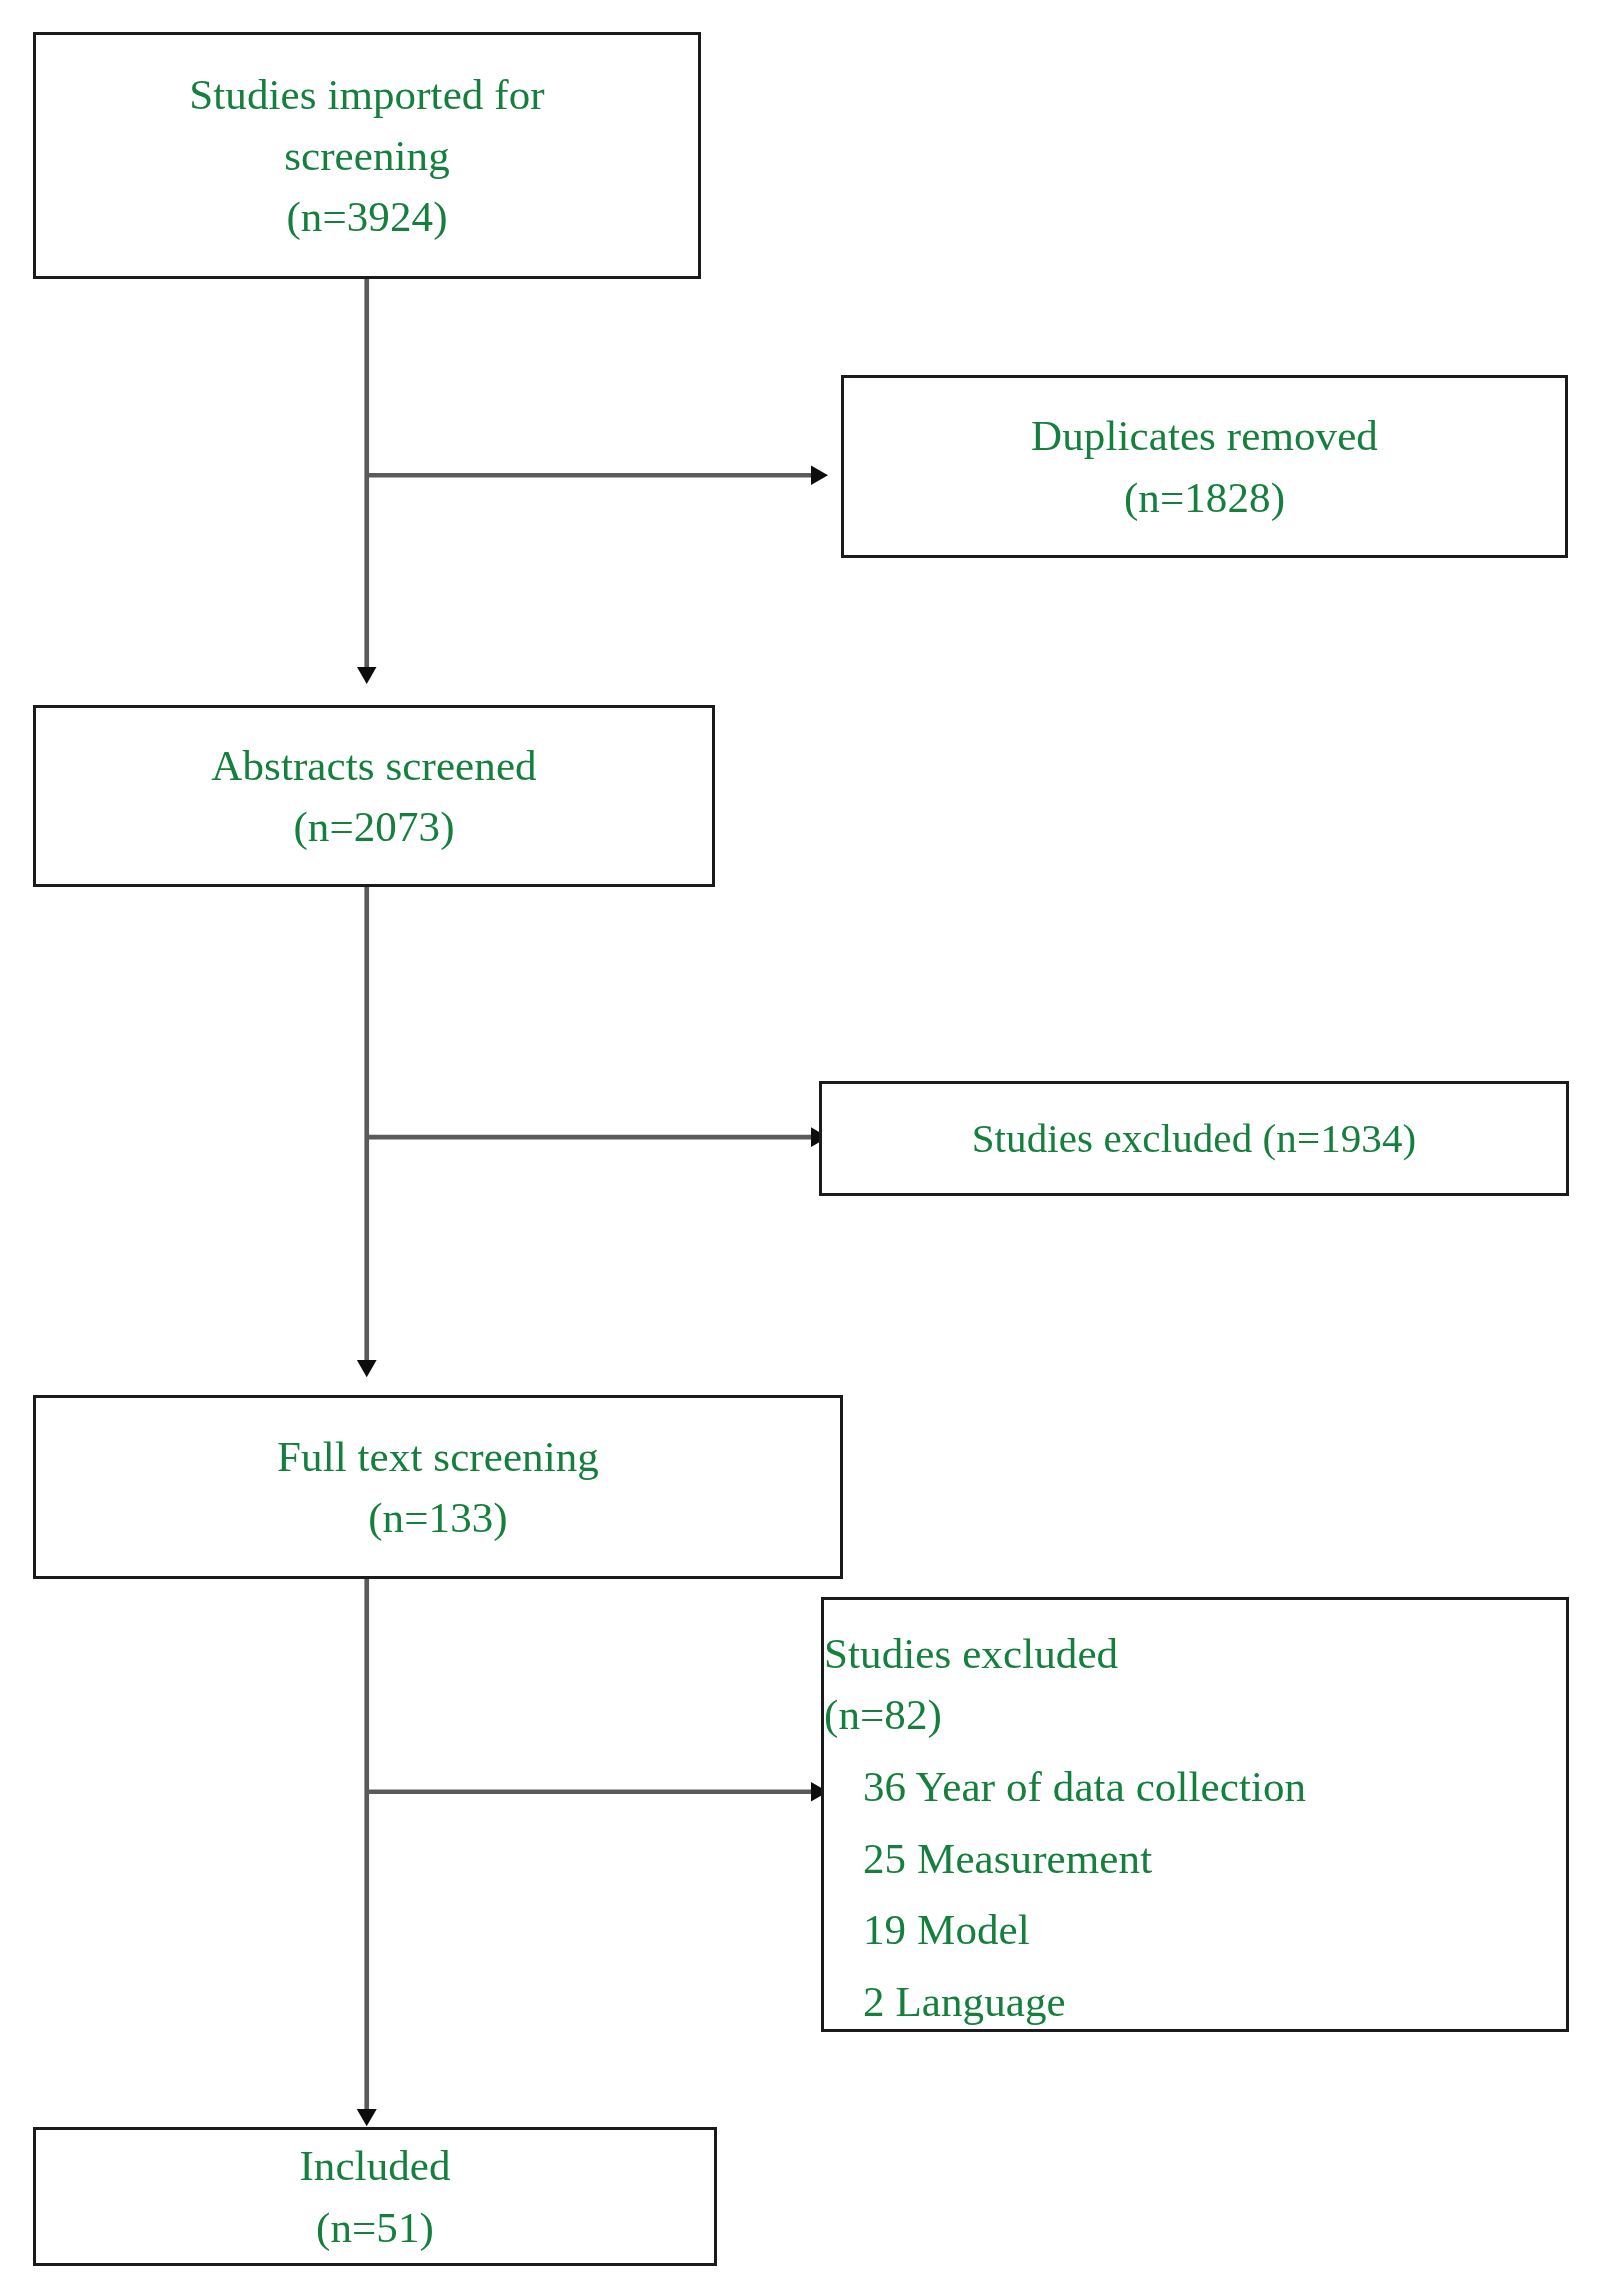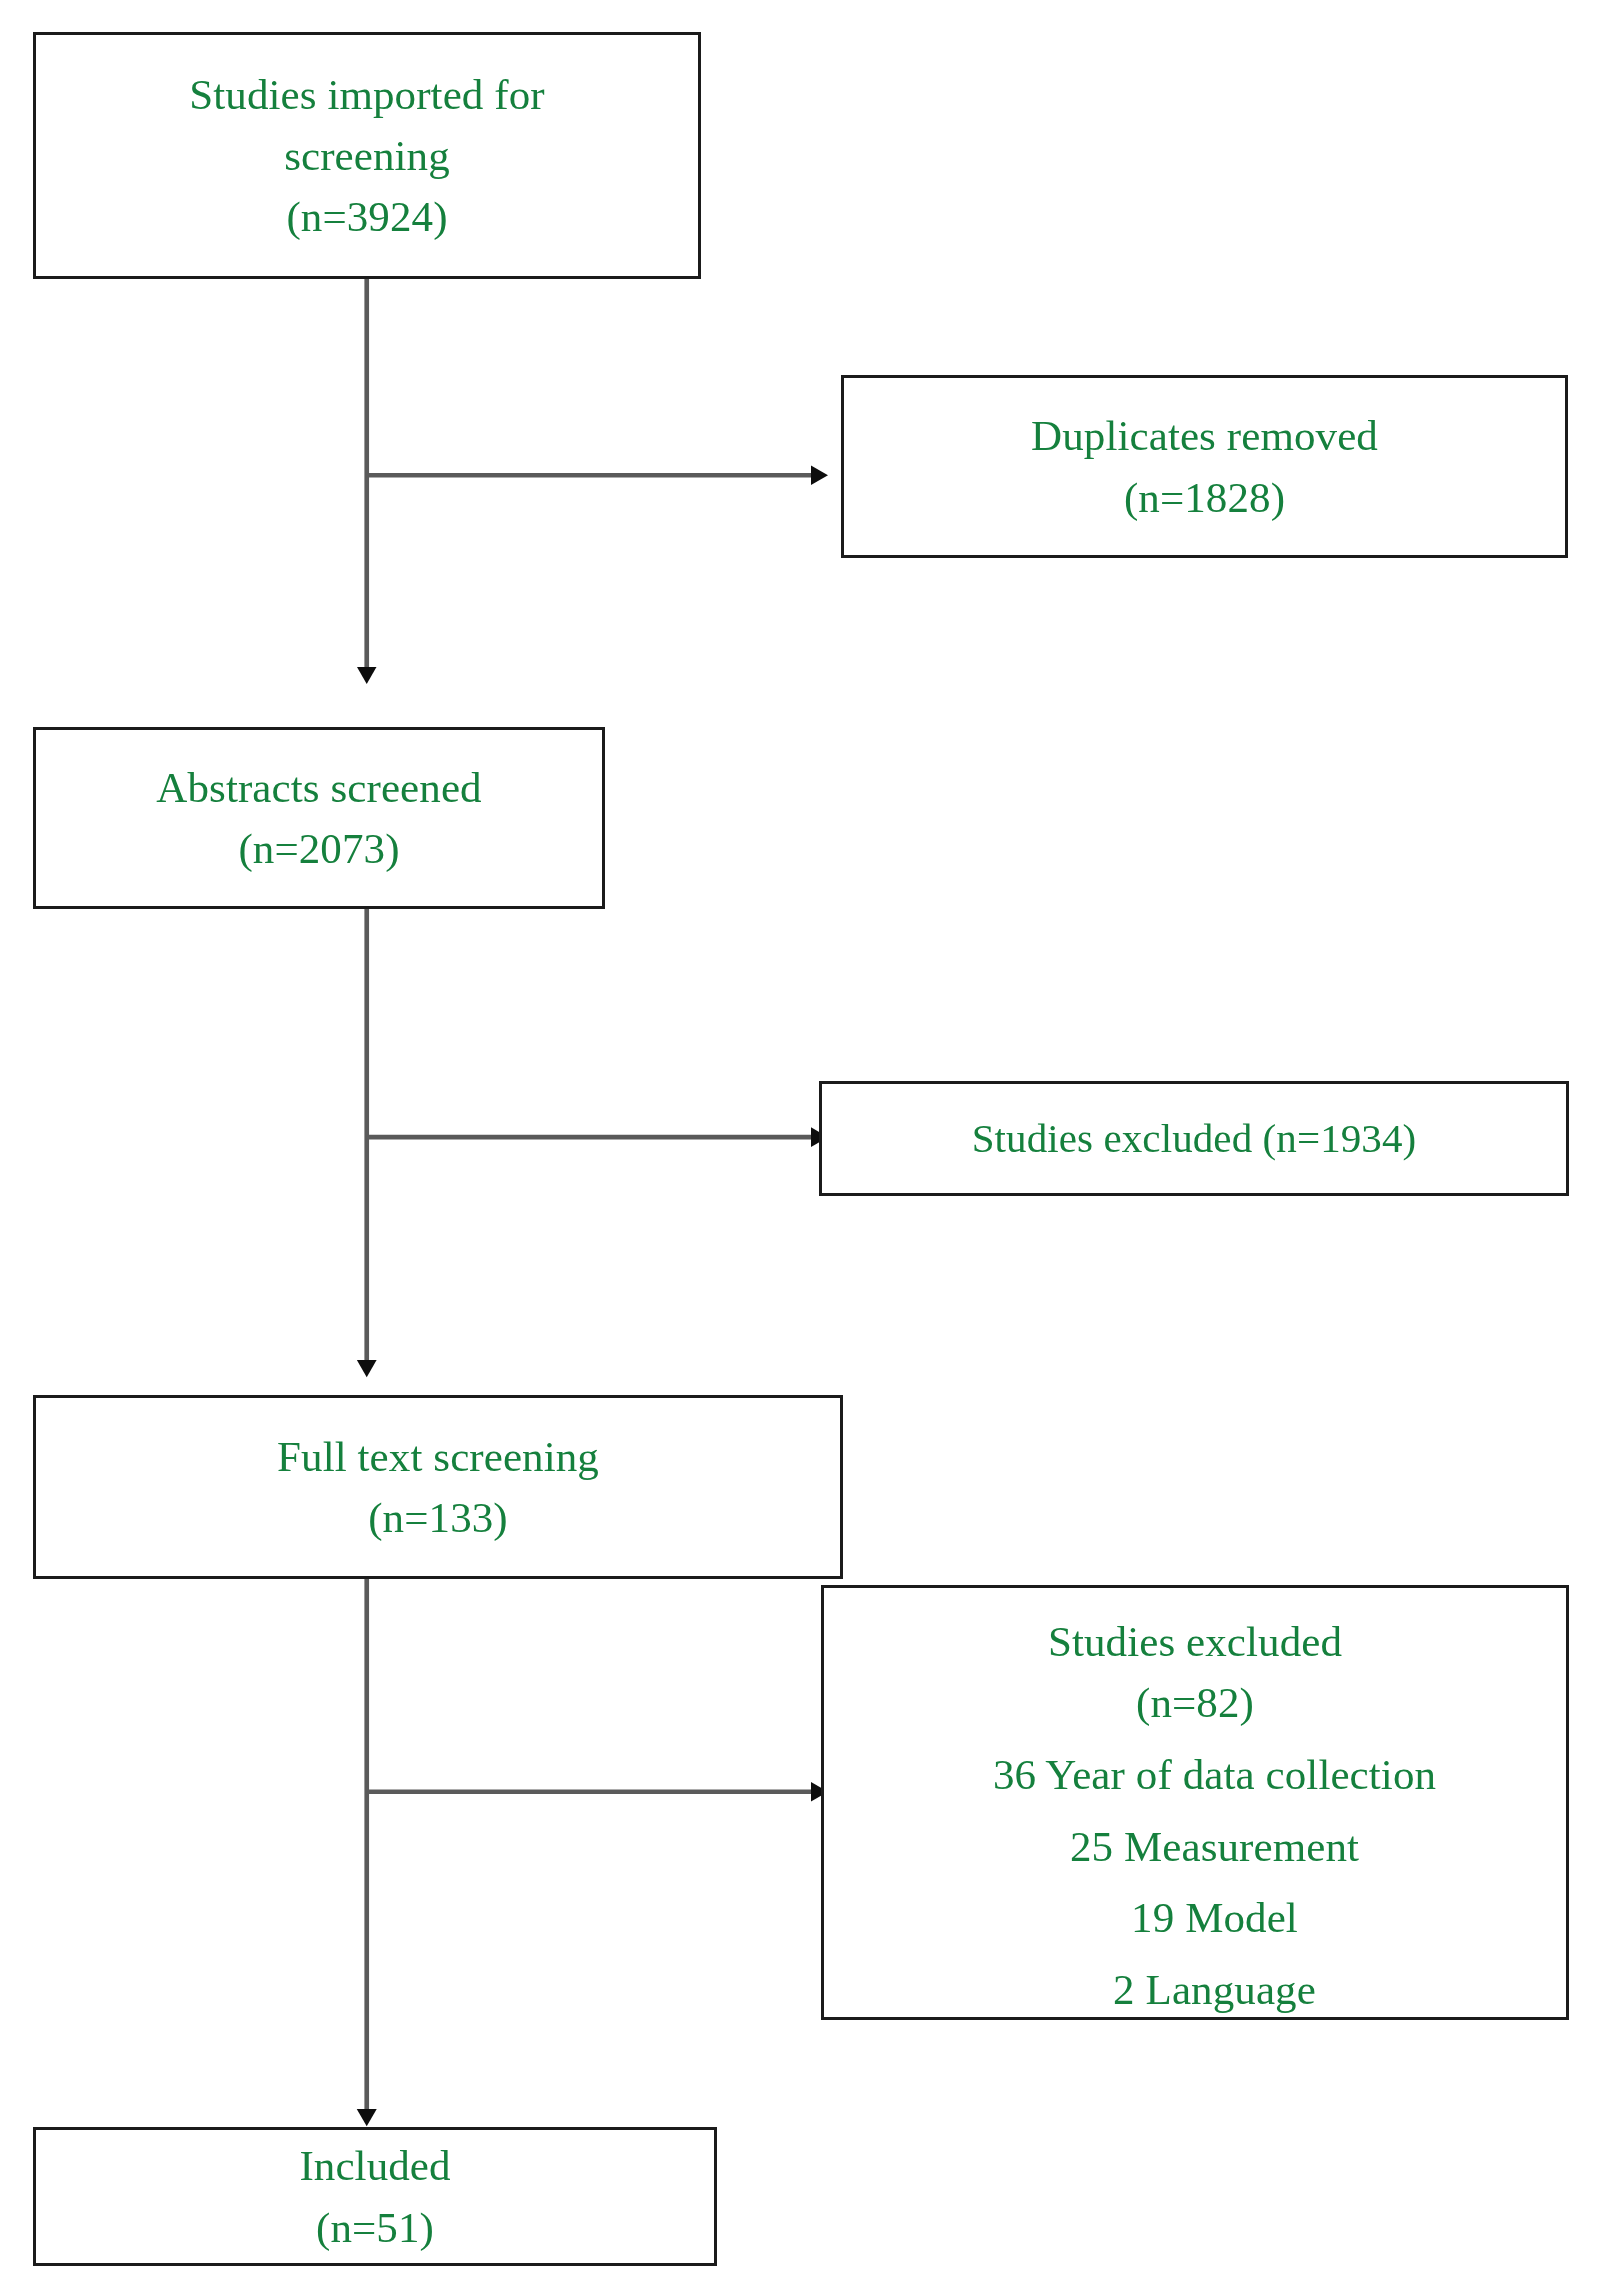--- a/index.html
+++ b/index.html
@@ -39,22 +39,23 @@
     line-height: 1.42;
     text-align: center;
     letter-spacing: 0.1px;
   }
   .node-box .line {
     display: block;
     white-space: pre;
   }
   .node-box.left-align-list {
     justify-content: flex-start;
-    align-items: center;
+    align-items: flex-start;
     padding: 23px 0 18.7px 0;
+    margin-top: 12px;
   }
   .node-box.left-align-list .centered {
     text-align: center;
     display: block;
   }
   .node-box.left-align-list .reason {
     text-align: left;
     display: block;
     padding-left: 39px;
     margin-top: 10.7px;
@@ -107,21 +108,21 @@
     <span class="line">Studies imported for</span>
     <span class="line">screening</span>
     <span class="line">(n=3924)</span>
   </div>
 
   <div class="node-box" style="left:841px; top:375px; width:727px; height:183px;">
     <span class="line">Duplicates removed</span>
     <span class="line">(n=1828)</span>
   </div>
 
-  <div class="node-box" style="left:33px; top:705px; width:572px; height:182px;margin-top:22px;">
+  <div class="node-box" style="left:33px; top:705px; width:682px; height:182px;">
     <span class="line">Abstracts screened</span>
     <span class="line">(n=2073)</span>
   </div>
 
   <div class="node-box single-line" style="left:819px; top:1081px; width:750px; height:115px;">
     <span class="line">Studies excluded (n=1934)</span>
   </div>
 
   <div class="node-box" style="left:33px; top:1395px; width:810px; height:184px;">
     <span class="line">Full text screening</span>

